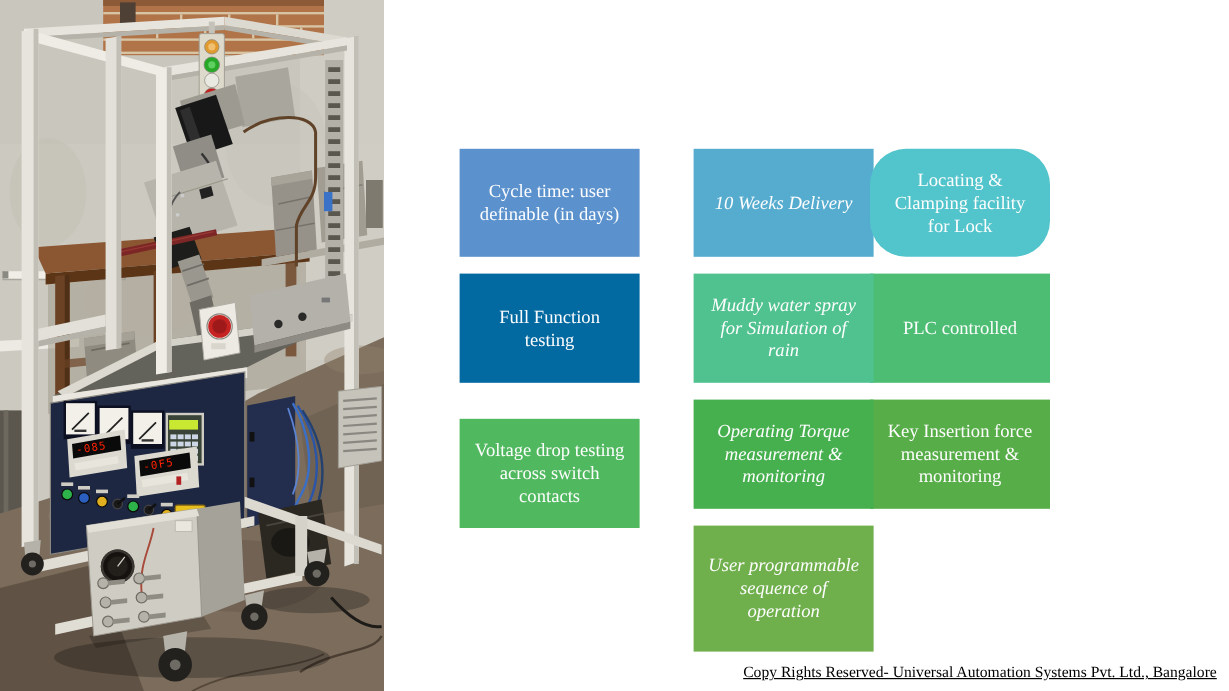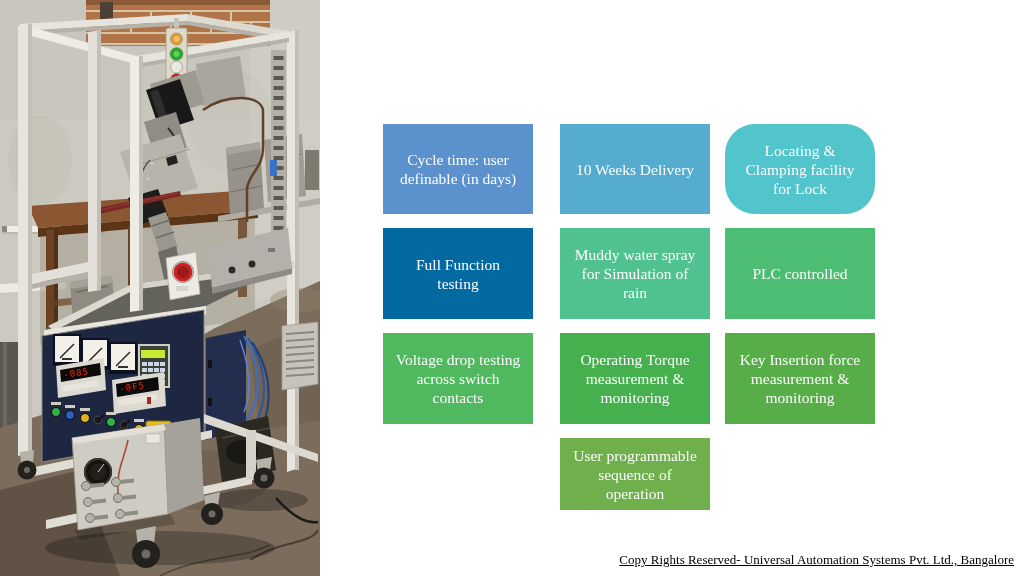--- a/index.html
+++ b/index.html
@@ -6,23 +6,23 @@
   .slide{position:relative;width:1024px;height:576px;background:#ffffff;overflow:hidden;
          font-family:"Liberation Serif",serif;}
   .photo{position:absolute;left:0;top:0;width:320px;height:576px;}
   .photo svg{display:block;width:320px;height:576px;}
   .title{position:absolute;left:370px;top:19px;font-size:24.5px;font-weight:bold;color:#000;
          letter-spacing:0.2px;white-space:nowrap;}
   .fbox{position:absolute;width:150px;display:flex;align-items:center;justify-content:center;
         text-align:center;color:#fdfdfd;font-size:15.5px;line-height:19px;padding:0 11px;
         box-sizing:border-box;}
   
-  .c1{left:383px;} .c2{left:560px;} .c3{left:725px;}
+  .c1{left:383px;} .c2{left:578px;font-style:italic;} .c3{left:725px;}
   .r1{top:124px;height:90px;} .r2{top:228px;height:91px;}
-  .r3{top:333px;height:91px;} .r4{top:438px;height:72px;}
+  .r3{top:333px;height:91px;} .r4{top:438px;height:105px;}
   .footer{position:absolute;right:10px;bottom:8px;font-size:13px;color:#000;
           text-decoration:underline;white-space:nowrap;cursor:pointer;}
 </style>
 </head>
 <body>
 
 <div class="slide">
 
   <div class="photo">
     <svg viewBox="0 0 320 576" xmlns="http://www.w3.org/2000/svg">
@@ -387,19 +387,19 @@
     </svg>
   </div>
 
 
   <div class="fbox c1 r1" style="background: rgb(91, 146, 205);">Cycle time: user definable (in days)</div>
   <div class="fbox c2 r1" style="background: rgb(85, 172, 207);">10 Weeks Delivery</div>
   <div class="fbox c3 r1" style="background: rgb(82, 196, 203); border-radius: 30px;">Locating &amp; Clamping facility for Lock</div>
   <div class="fbox c1 r2" style="background: #0369a1;">Full Function testing</div>
   <div class="fbox c3 r2" style="background: rgb(76, 189, 114);">PLC controlled</div>
   <div class="fbox c2 r2" style="background: rgb(80, 194, 143);">Muddy water spray for Simulation of rain</div>
-  <div class="fbox c1 r3" style="background: rgb(80, 185, 95);">Voltage drop testing across switch contacts</div>
+  <div class="fbox c1 r3" style="background: rgb(80, 185, 95); margin-top: 16px;">Voltage drop testing across switch contacts</div>
   <div class="fbox c3 r3" style="background: rgb(87, 173, 72);">Key Insertion force measurement &amp; monitoring</div>
   <div class="fbox c2 r3" style="background: rgb(70, 176, 79);">Operating Torque measurement &amp; monitoring</div>
   <div class="fbox c2 r4" style="background: rgb(111, 175, 76);">User programmable sequence of operation</div>
 
   <div class="footer">Copy Rights Reserved- Universal Automation Systems Pvt. Ltd., Bangalore</div>
 </div>
 
 </body></html>

